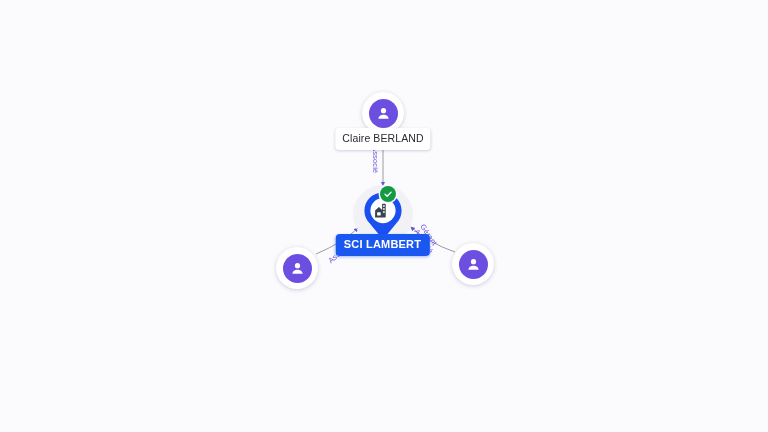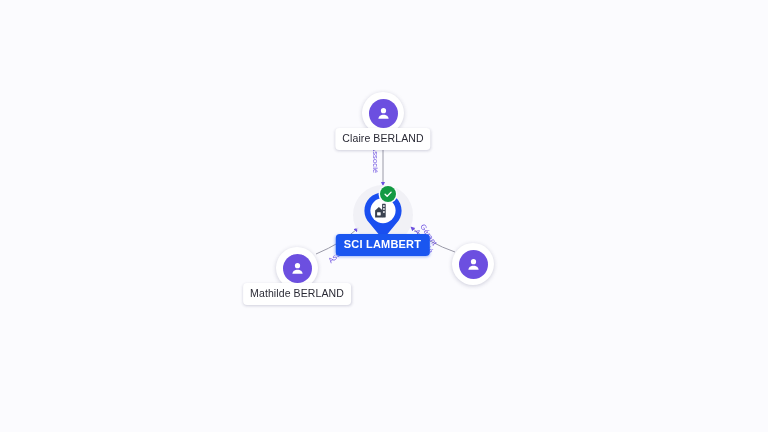--- a/index.html
+++ b/index.html
@@ -191,21 +191,20 @@
   <div class="person-node" style="left:297px; top:268px;">
     <div class="person-avatar">
       <div class="disc">
         <svg width="17" height="17" viewBox="0 0 24 24" aria-hidden="true">
           <circle cx="12" cy="8" r="3.7" fill="#ffffff"></circle>
           <path d="M4.8 19.5c0-3.7 3.2-5.9 7.2-5.9s7.2 2.2 7.2 5.9z" fill="#ffffff"></path>
         </svg>
       </div>
     </div>
   </div>
-  <div class="node-label" style="left:297px; top:283px;">Mathilde BERLAND</div>
 
   <div class="person-node" style="left:473px; top:264px;">
     <div class="person-avatar">
       <div class="disc">
         <svg width="17" height="17" viewBox="0 0 24 24" aria-hidden="true">
           <circle cx="12" cy="8" r="3.7" fill="#ffffff"></circle>
           <path d="M4.8 19.5c0-3.7 3.2-5.9 7.2-5.9s7.2 2.2 7.2 5.9z" fill="#ffffff"></path>
         </svg>
       </div>
     </div>

